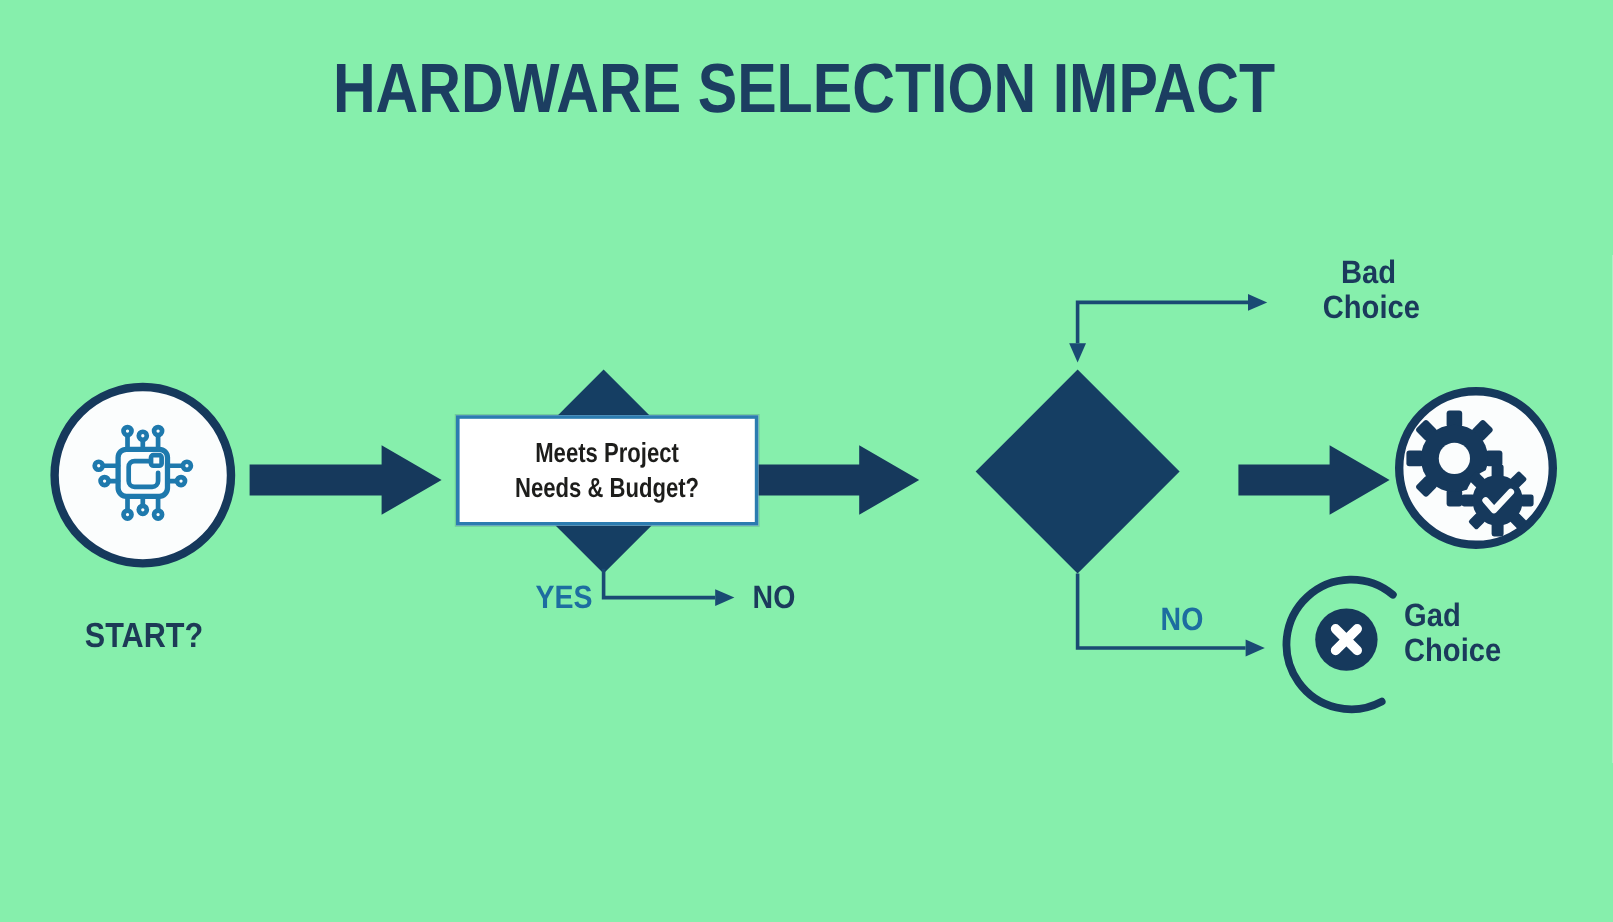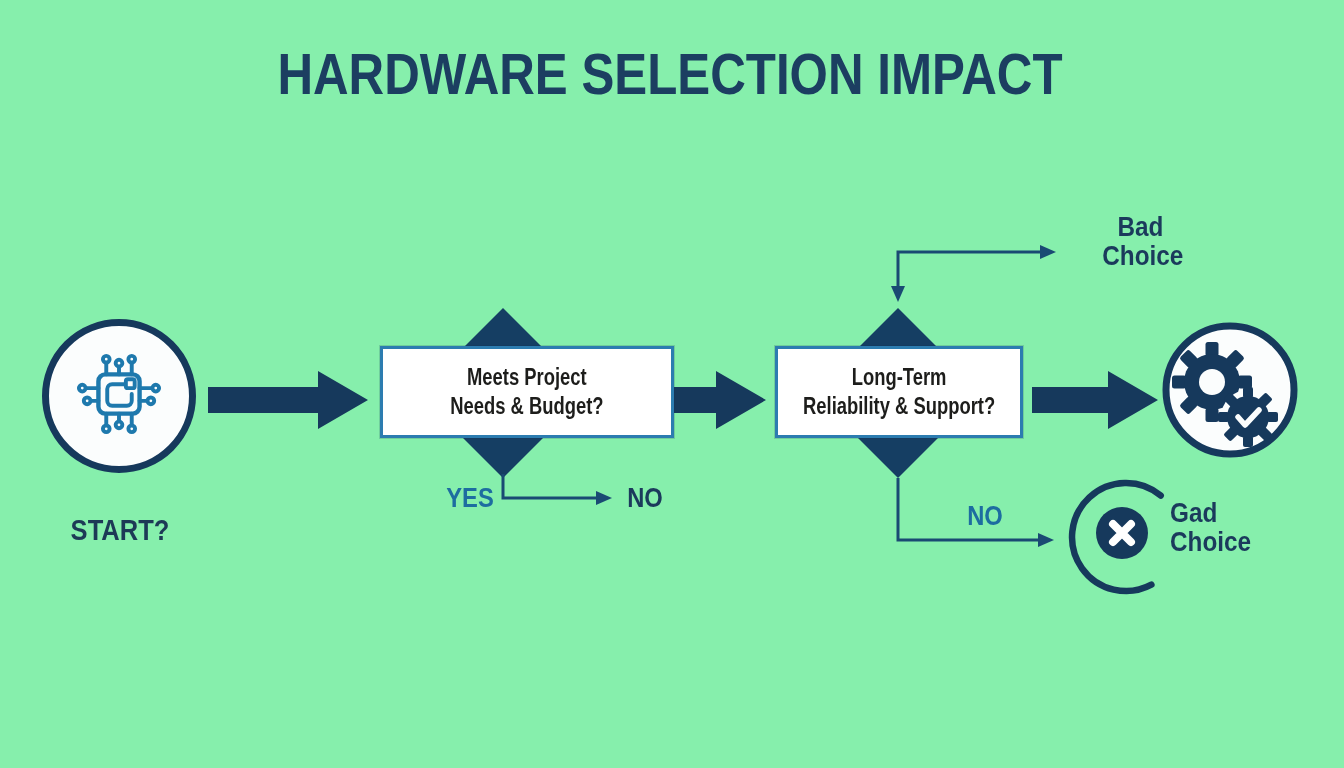--- a/index.html
+++ b/index.html
@@ -42,21 +42,21 @@
     font-size:29px;
   }
   
   .decision-box{
     background:#ffffff;
     border:3px solid #2c7cb0;
     box-shadow:0 0 0 1px rgba(16,50,80,0.18);
     box-sizing:border-box;
     display:flex;flex-direction:column;align-items:center;justify-content:center;
   }
-  #decision1-box{left:380px;top:346px;width:294px;height:92px;}
+  #decision1-box{left:380px;top:346px;width:252px;height:92px;}
   #decision2-box{left:775px;top:346px;width:248px;height:92px;}
   .decision-text{
     font-size:23px;font-weight:bold;color:#1d1d1b;
     line-height:29px;text-align:center;white-space:nowrap;
     transform:scaleX(0.8);transform-origin:center;
   }
   
   .branch-label{
     font-size:27px;font-weight:bold;white-space:nowrap;
     transform:scaleX(0.88);transform-origin:center;
@@ -147,26 +147,20 @@
 
   <div id="decision1-box" class="abs decision-box">
     <div class="decision-text">
       <div>Meets Project</div>
       <div>Needs &amp; Budget?</div>
     </div>
   </div>
   <div id="yes-label" class="abs branch-label teal">YES</div>
   <div id="no1-label" class="abs branch-label navy">NO</div>
 
-  <div id="decision2-box" class="abs decision-box">
-    <div class="decision-text">
-      <div>Long-Term</div>
-      <div>Reliability &amp; Support?</div>
-    </div>
-  </div>
   <div id="no2-label" class="abs branch-label teal">NO</div>
 
   <div id="bad-choice-label" class="abs outcome-label">
     <div>Bad</div>
     <div>Choice</div>
   </div>
 
   <div id="good-outcome-node" class="abs">
     <span>
       <svg width="140" height="140" viewBox="0 0 140 140">

